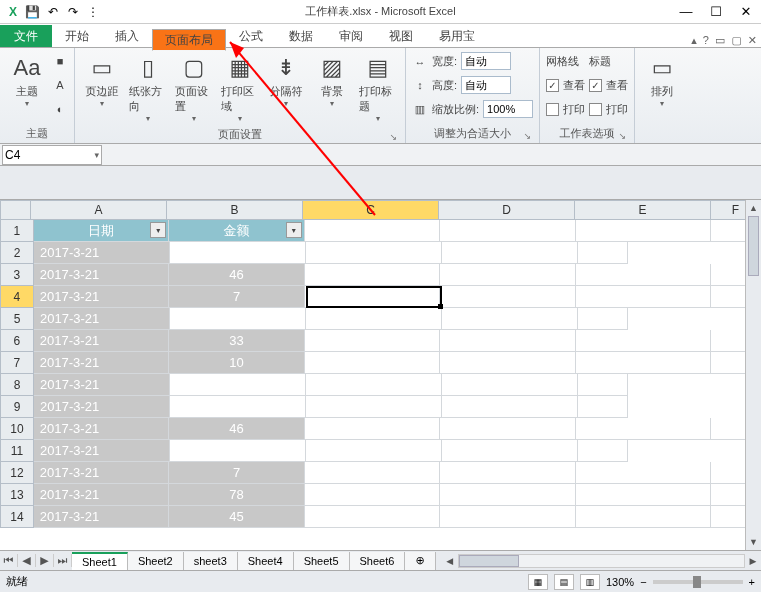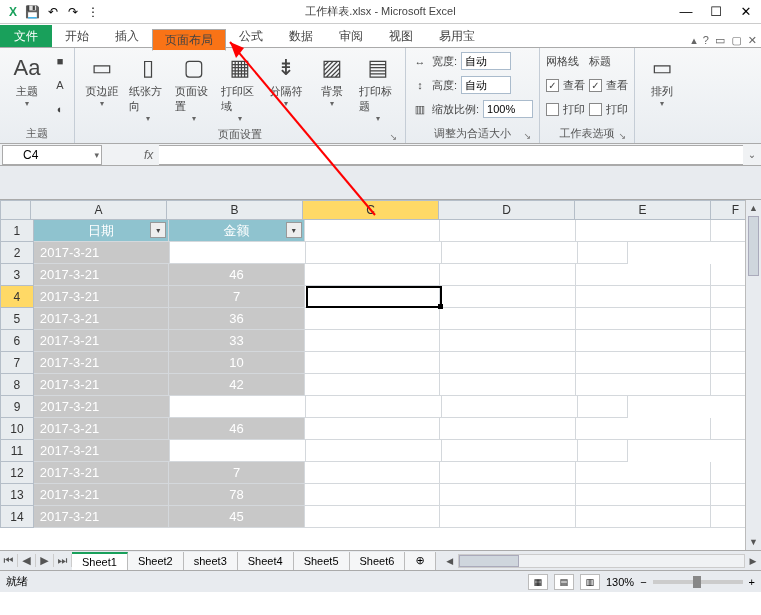--- a/index.html
+++ b/index.html
@@ -31,21 +31,21 @@
 .rbtn-big .ic { width: 32px; height: 32px; display: flex; align-items: center; justify-content: center; font-size: 22px; }
 .rbtn-big .drop { font-size: 8px; color: #666; }
 .rstack { display: flex; flex-direction: column; gap: 2px; }
 .rrow { display: flex; align-items: center; gap: 4px; font-size: 11px; color: #444; height: 22px; }
 .rrow .ic { width: 16px; height: 16px; display: flex; align-items: center; justify-content: center; }
 .rinput { width: 50px; height: 18px; border: 1px solid #abc; background: #fff; font-size: 11px; padding: 0 3px; }
 .chk { width: 13px; height: 13px; border: 1px solid #888; display: inline-flex; align-items: center; justify-content: center; font-size: 10px; background: #fff; }
 
 
 .namefmla { height: 22px; border-bottom: 1px solid #aaa; display: flex; align-items: center; background: #f0f2f4; }
-.namebox { width: 100px; height: 20px; border: 1px solid #aaa; background: #fff; margin: 0 2px; display: flex; align-items: center; padding: 0 20px; font-size: 12px; position: relative; }
+.namebox { width: 100px; height: 20px; border: 1px solid #aaa; background: #fff; margin: 0 2px; display: flex; align-items: center; padding: 0 2px; font-size: 12px; position: relative; }
 .namebox .dd { position: absolute; right: 2px; font-size: 9px; color: #666; }
 .fxrow { display: flex; align-items: center; flex: 1; padding-left: 40px; }
 .fxlbl { font-style: italic; font-size: 12px; color: #666; margin-right: 6px; }
 .fxinput { flex: 1; background: #fff; border: 1px solid #aaa; height: 20px; border-left: none; border-right: none; }
 .fx-expand { width: 18px; text-align: center; font-size: 10px; color: #666; }
 
 
 .strip { height: 34px; background: #e8ebef; border-bottom: 1px solid #aaa; }
 
 
@@ -265,25 +265,20 @@
     </div>
     <div class="rgroup-label"></div>
   </div>
 </div>
 
 <div class="namefmla">
   <div class="namebox">
     <span>C4</span>
     <span class="dd">▾</span>
   </div>
-  <div class="fxrow">
-    <span class="fxlbl">fx</span>
-    <div class="fxinput"></div>
-    <div class="fx-expand">⌄</div>
-  </div>
 </div>
 
 <div class="strip"></div>
 
 <div class="grid" style="height:350px; position:relative;">
   <div class="colhdrs">
     <div class="corner"></div>
     <div id="colhdrs-holder" style="display:flex">
         <div class="colh cA">A</div>
         <div class="colh cB">B</div>
@@ -325,21 +320,20 @@
         <div class="cell cA">2017-3-21</div>
         <div class="cell cB cellB">7</div>
         <div class="cell cC white"></div>
         <div class="cell cD white"></div>
         <div class="cell cE white"></div>
         <div class="cell cF white"></div>
       </div>
       <div class="row">
         <div class="rowh">5</div>
         <div class="cell cA">2017-3-21</div>
-        <div class="cell cB cellB">36</div>
         <div class="cell cC white"></div>
         <div class="cell cD white"></div>
         <div class="cell cE white"></div>
         <div class="cell cF white"></div>
       </div>
       <div class="row">
         <div class="rowh">6</div>
         <div class="cell cA">2017-3-21</div>
         <div class="cell cB cellB">33</div>
         <div class="cell cC white"></div>
@@ -352,21 +346,20 @@
         <div class="cell cA">2017-3-21</div>
         <div class="cell cB cellB">10</div>
         <div class="cell cC white"></div>
         <div class="cell cD white"></div>
         <div class="cell cE white"></div>
         <div class="cell cF white"></div>
       </div>
       <div class="row">
         <div class="rowh">8</div>
         <div class="cell cA">2017-3-21</div>
-        <div class="cell cB cellB">42</div>
         <div class="cell cC white"></div>
         <div class="cell cD white"></div>
         <div class="cell cE white"></div>
         <div class="cell cF white"></div>
       </div>
       <div class="row">
         <div class="rowh">9</div>
         <div class="cell cA">2017-3-21</div>
         <div class="cell cC white"></div>
         <div class="cell cD white"></div>

